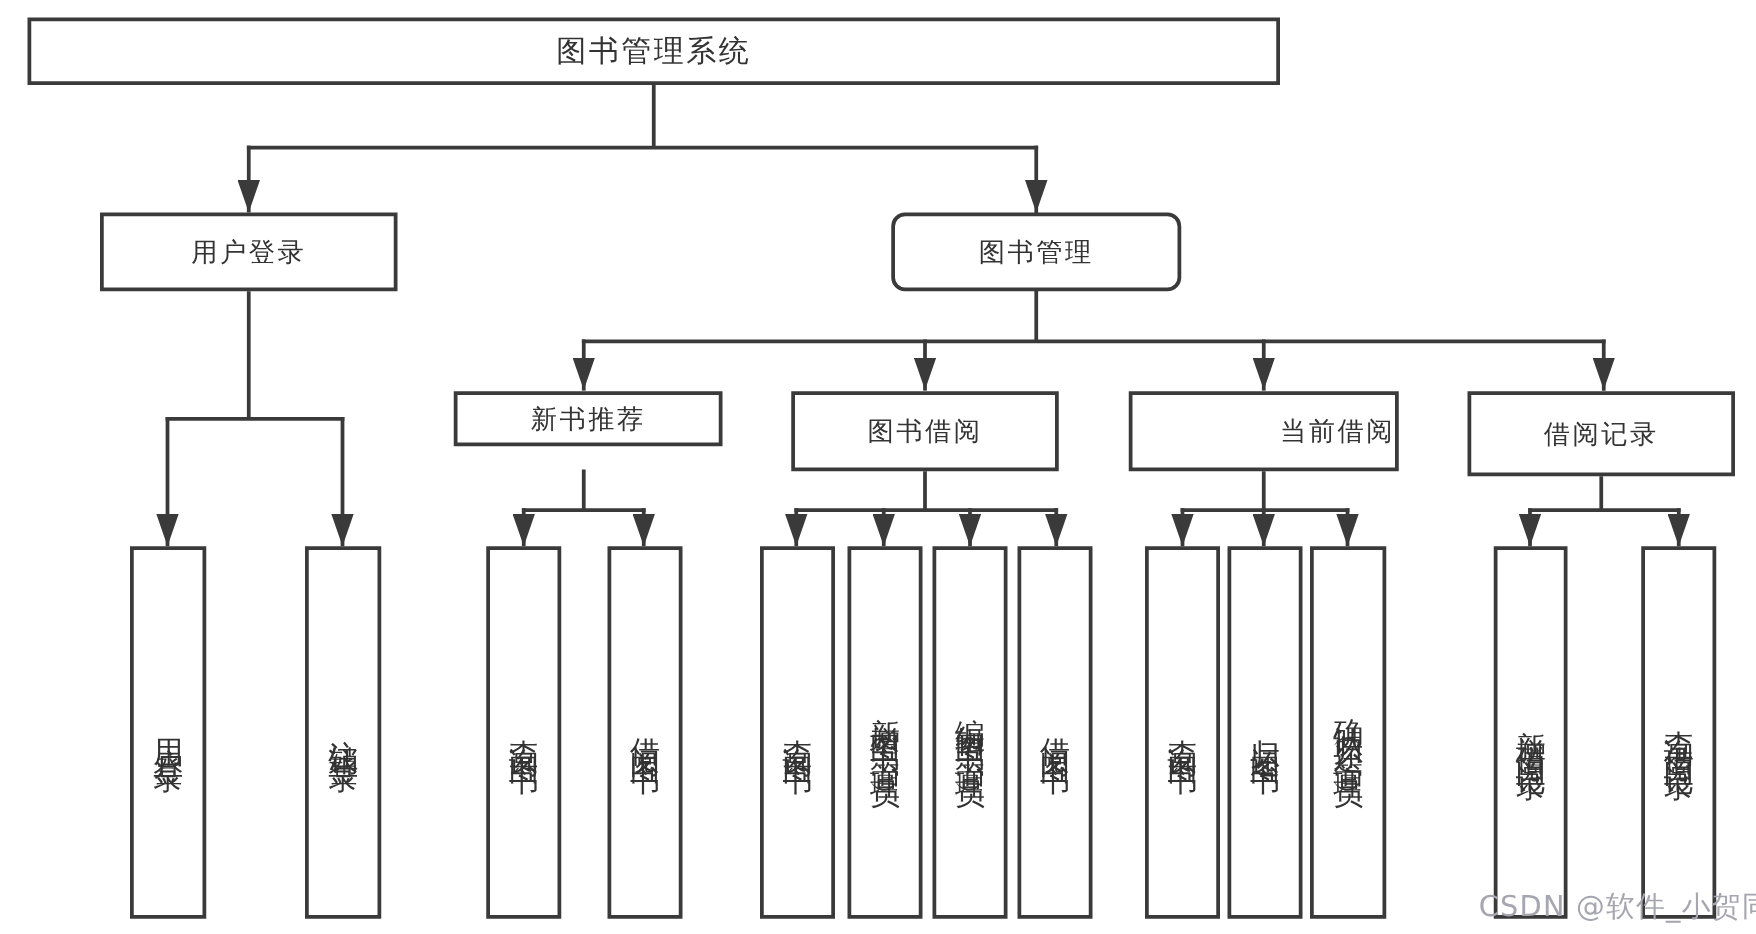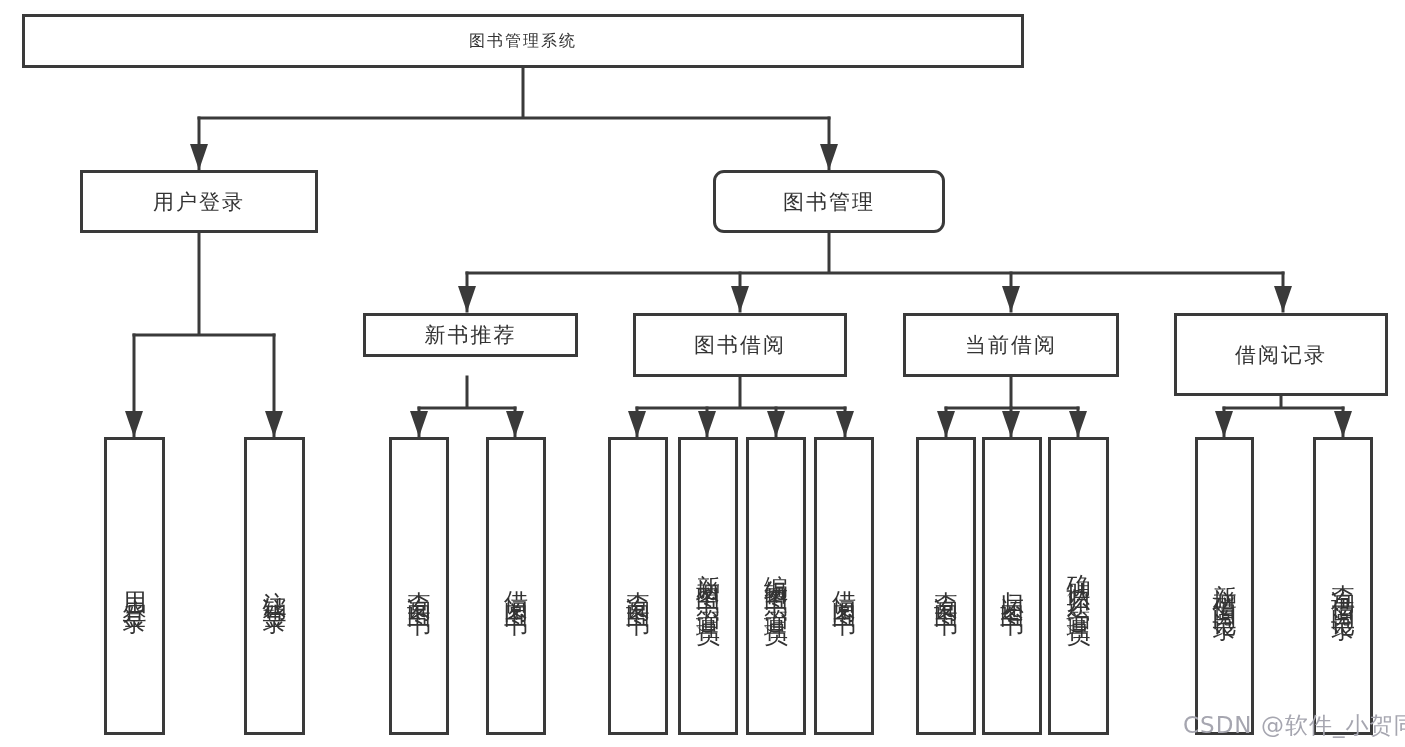--- a/index.html
+++ b/index.html
@@ -35,21 +35,21 @@
     box-sizing: border-box;
     background: #ffffff;
     border: 3px solid var(--line);
     display: flex;
     align-items: center;
     justify-content: center;
     color: var(--text);
     z-index: 2;
   }
   .hlabel { font-size: 21px; letter-spacing: 2px; white-space: nowrap; }
-  .root-label { font-size: 16px; }
+  .root-label { font-size: 24px; }
   .vtext {
     writing-mode: vertical-rl;
     text-orientation: mixed;
     font-size: 24px;
     letter-spacing: 7px;
     line-height: 1;
     white-space: nowrap;
   }
   #watermark {
     position: absolute;
@@ -113,24 +113,24 @@
   <div class="box" style="left:713px; top:170px; width:232px; height:63px;border-radius:11px;">
     <span class="hlabel">图书管理</span>
   </div>
 
   <div class="box" style="left:363px; top:313px; width:215px; height:44px;">
     <span class="hlabel">新书推荐</span>
   </div>
   <div class="box" style="left:633px; top:313px; width:214px; height:64px;">
     <span class="hlabel">图书借阅</span>
   </div>
-  <div class="box" style="left:903px; top:313px; width:216px; height:64px;">
+  <div class="box" style="left:903px; top:313px; width:216px; height:64px;justify-content:flex-end;">
     <span class="hlabel">当前借阅</span>
   </div>
-  <div class="box" style="left:1174px; top:313px; width:214px; height:83px;">
+  <div class="box" style="left:1174px; top:313px; width:214px; height:68px;">
     <span class="hlabel">借阅记录</span>
   </div>
 
   <div class="box" style="left:104px; top:437px; width:61px; height:298px;">
     <span class="vtext">用户登录</span>
   </div>
   <div class="box" style="left:244px; top:437px; width:61px; height:298px;">
     <span class="vtext">注销登录</span>
   </div>
 

